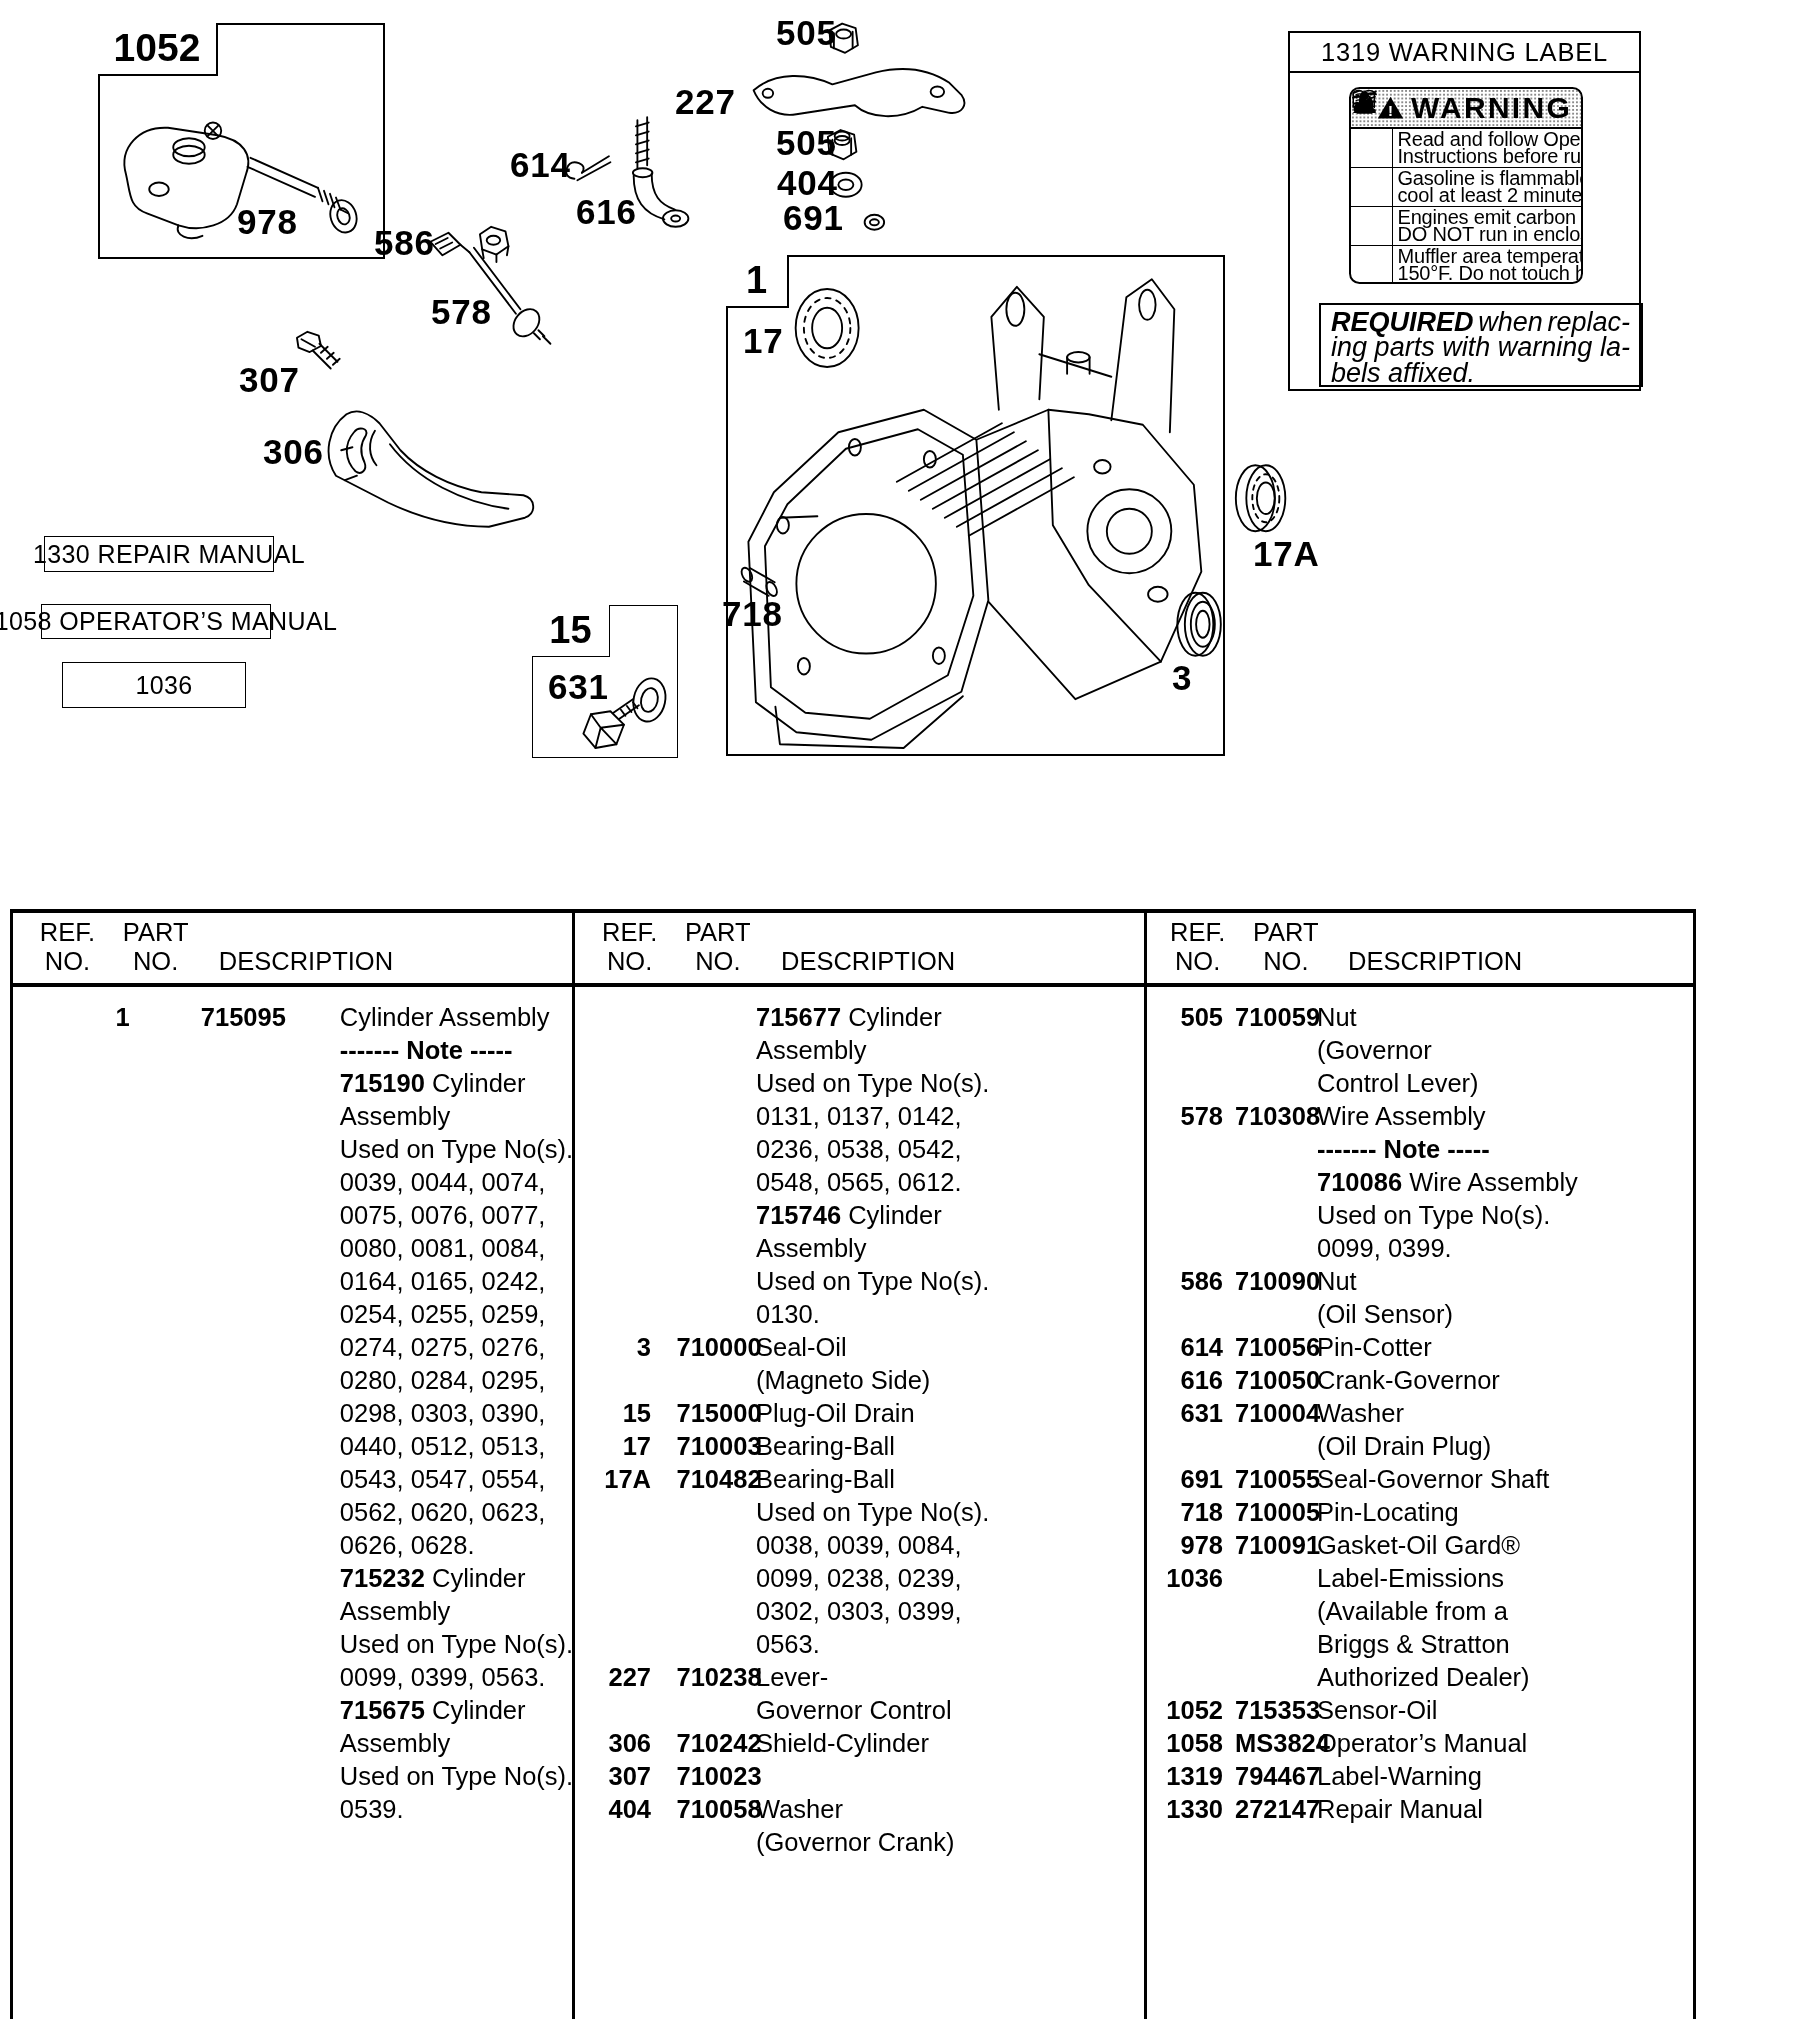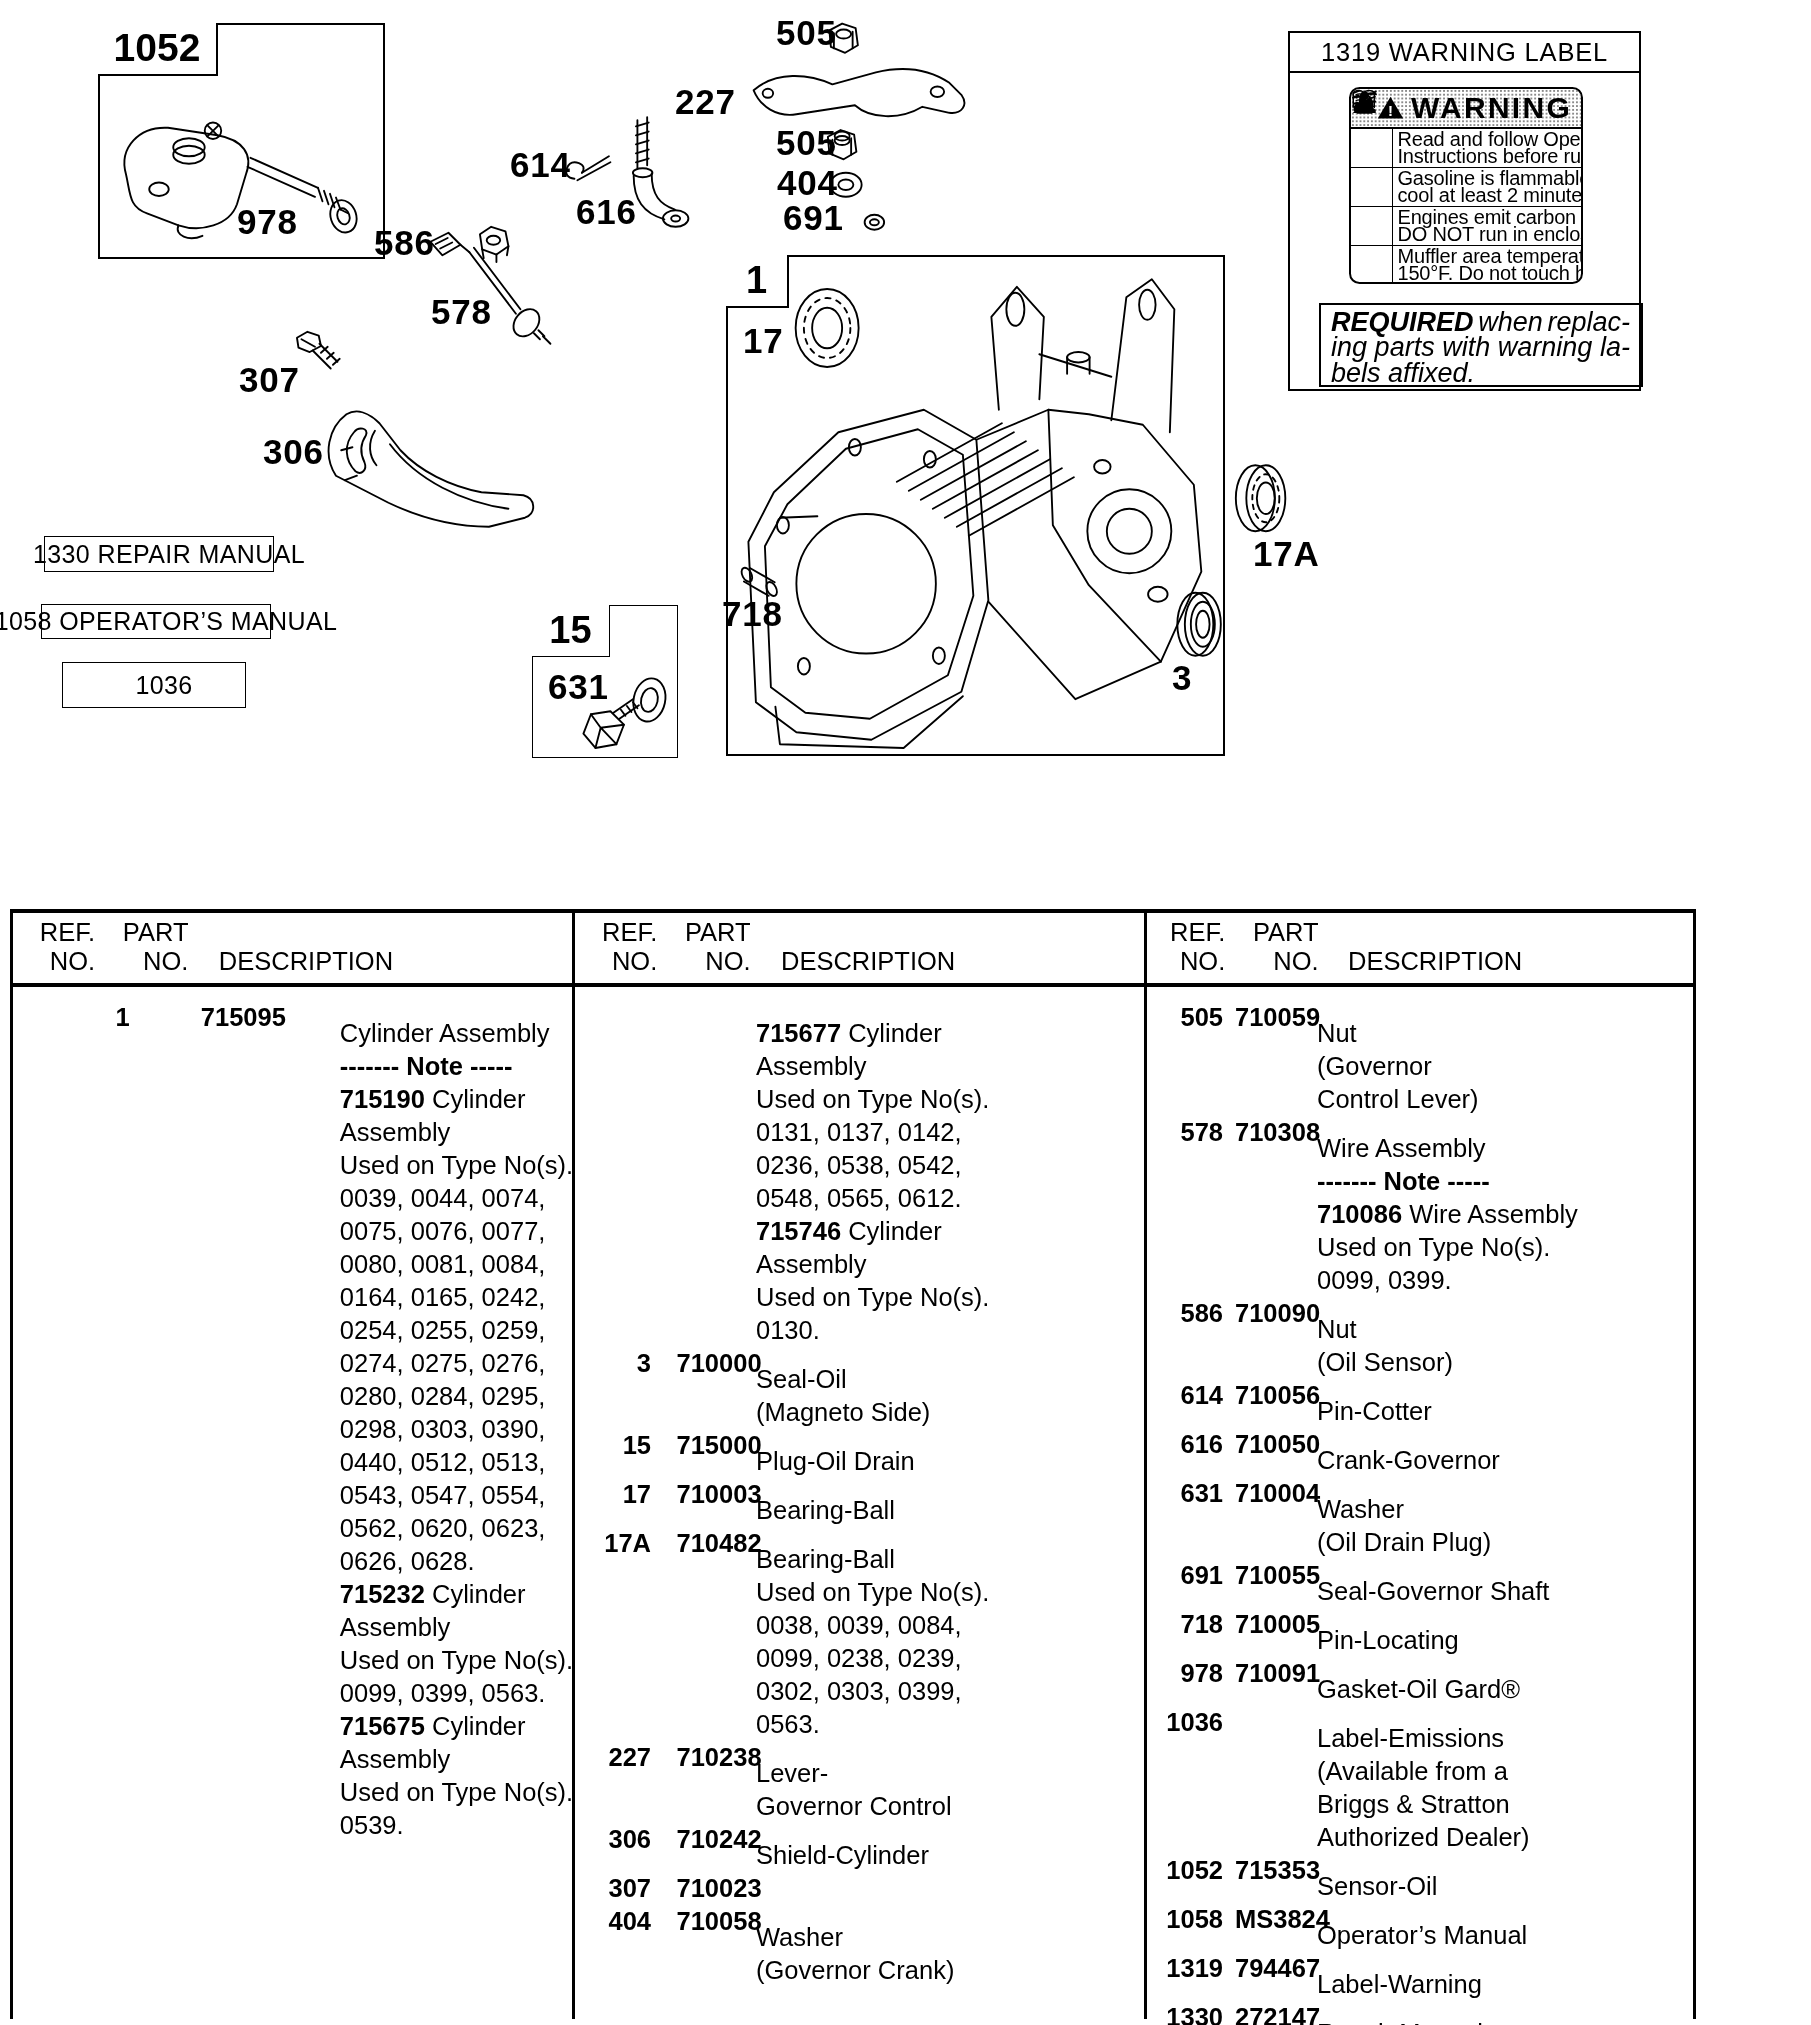--- a/index.html
+++ b/index.html
@@ -27,27 +27,27 @@
   .wrow:last-child{border-bottom:none;}
   .wicon{border-right:1.5px solid #000;display:flex;align-items:center;justify-content:center;}
   .wtxt{padding:2.3px 3px 0 4.5px;font-weight:normal;font-size:20px;line-height:16.5px;letter-spacing:-0.2px;white-space:nowrap;}
   #req-box{position:absolute;left:28.5px;top:270px;width:324px;height:84px;border:2.3px solid #000;box-sizing:border-box;
            padding:4.5px 10.5px 0 10.5px;font-style:italic;font-size:27px;line-height:25.5px;}
   #req-box .jl{display:flex;justify-content:space-between;}
   
   .hline{position:absolute;background:#000;height:3.8px;}
   .vline{position:absolute;background:#000;width:3px;}
   .thead{position:absolute;top:918px;font-size:25.5px;line-height:28.5px;}
-  .th2{position:absolute;display:flex;flex-direction:column;align-items:flex-end;}
+  .th2{position:absolute;display:flex;flex-direction:column;align-items:center;}
   .th1{position:absolute;top:28.5px;white-space:nowrap;}
   .tcol{position:absolute;top:1001px;font-size:25.5px;line-height:33px;}
   .trow{display:grid;grid-template-columns:var(--c1) var(--c2) 1fr;}
   .cref{text-align:right;font-weight:bold;white-space:nowrap;}
   .cpart{font-weight:bold;padding-left:var(--pp);white-space:nowrap;}
-  .cdesc{white-space:nowrap;margin-top:16px;}
+  .cdesc{white-space:nowrap;}
   .dline b{font-weight:bold;}
 </style>
 </head>
 <body>
 
 <div id="page">
 
   <svg width="1811" height="893" viewBox="0 0 2415 1190">
     <g stroke="#000" stroke-width="2.5" fill="none" stroke-linejoin="round" stroke-linecap="round">
 

